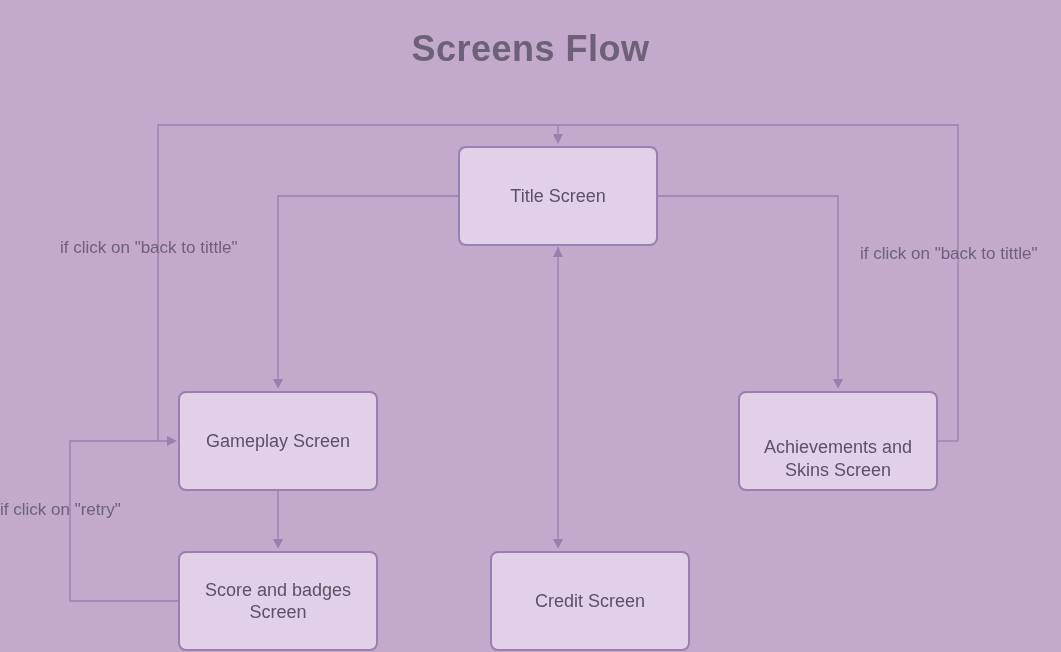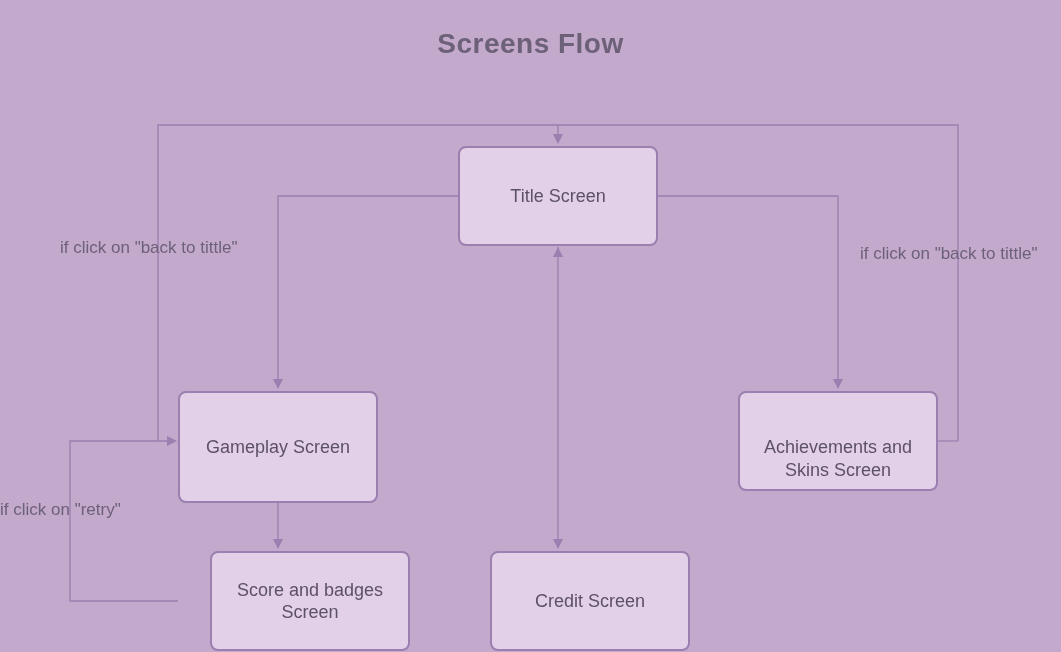--- a/index.html
+++ b/index.html
@@ -11,21 +11,21 @@
     font-family: -apple-system, BlinkMacSystemFont, "Segoe UI", Arial, sans-serif;
     overflow: hidden;
     position: relative;
   }
   .title {
     position: absolute;
     top: 28px;
     left: 0;
     width: 100%;
     text-align: center;
-    font-size: 28px;
+    font-size: 36px;
     font-weight: 700;
     color: #6d6179;
     letter-spacing: 0.5px;
   }
   .node {
     position: absolute;
     background: #e1d0e8;
     border: 2px solid #9b7fb0;
     border-radius: 8px;
     display: flex;
@@ -91,25 +91,25 @@
   <polygon class="arrowhead" points="177,441 167,436 167,446"></polygon>
 
   <polyline class="line" points="938,441 958,441"></polyline>
 
 </svg>
 
 <div class="node" style="left:458px; top:146px; width:200px; height:100px;">
   <span>Title Screen</span>
 </div>
 
-<div class="node" style="left:178px; top:391px; width:200px; height:112px;">
+<div class="node" style="left:178px; top:391px; width:200px; height:100px;">
   <span>Gameplay Screen</span>
 </div>
 
-<div class="node" style="left:178px; top:551px; width:200px; height:100px;margin-left:32px;">
+<div class="node" style="left:178px; top:551px; width:200px; height:100px;">
   <span>Score and badges Screen</span>
 </div>
 
 <div class="node" style="left:458px; top:551px; width:200px; height:100px;margin-left:32px;">
   <span>Credit Screen</span>
 </div>
 
 <div class="node" style="left:738px; top:391px; width:200px; height:100px;align-items:flex-end;">
   <span>Achievements and Skins Screen</span>
 </div>

